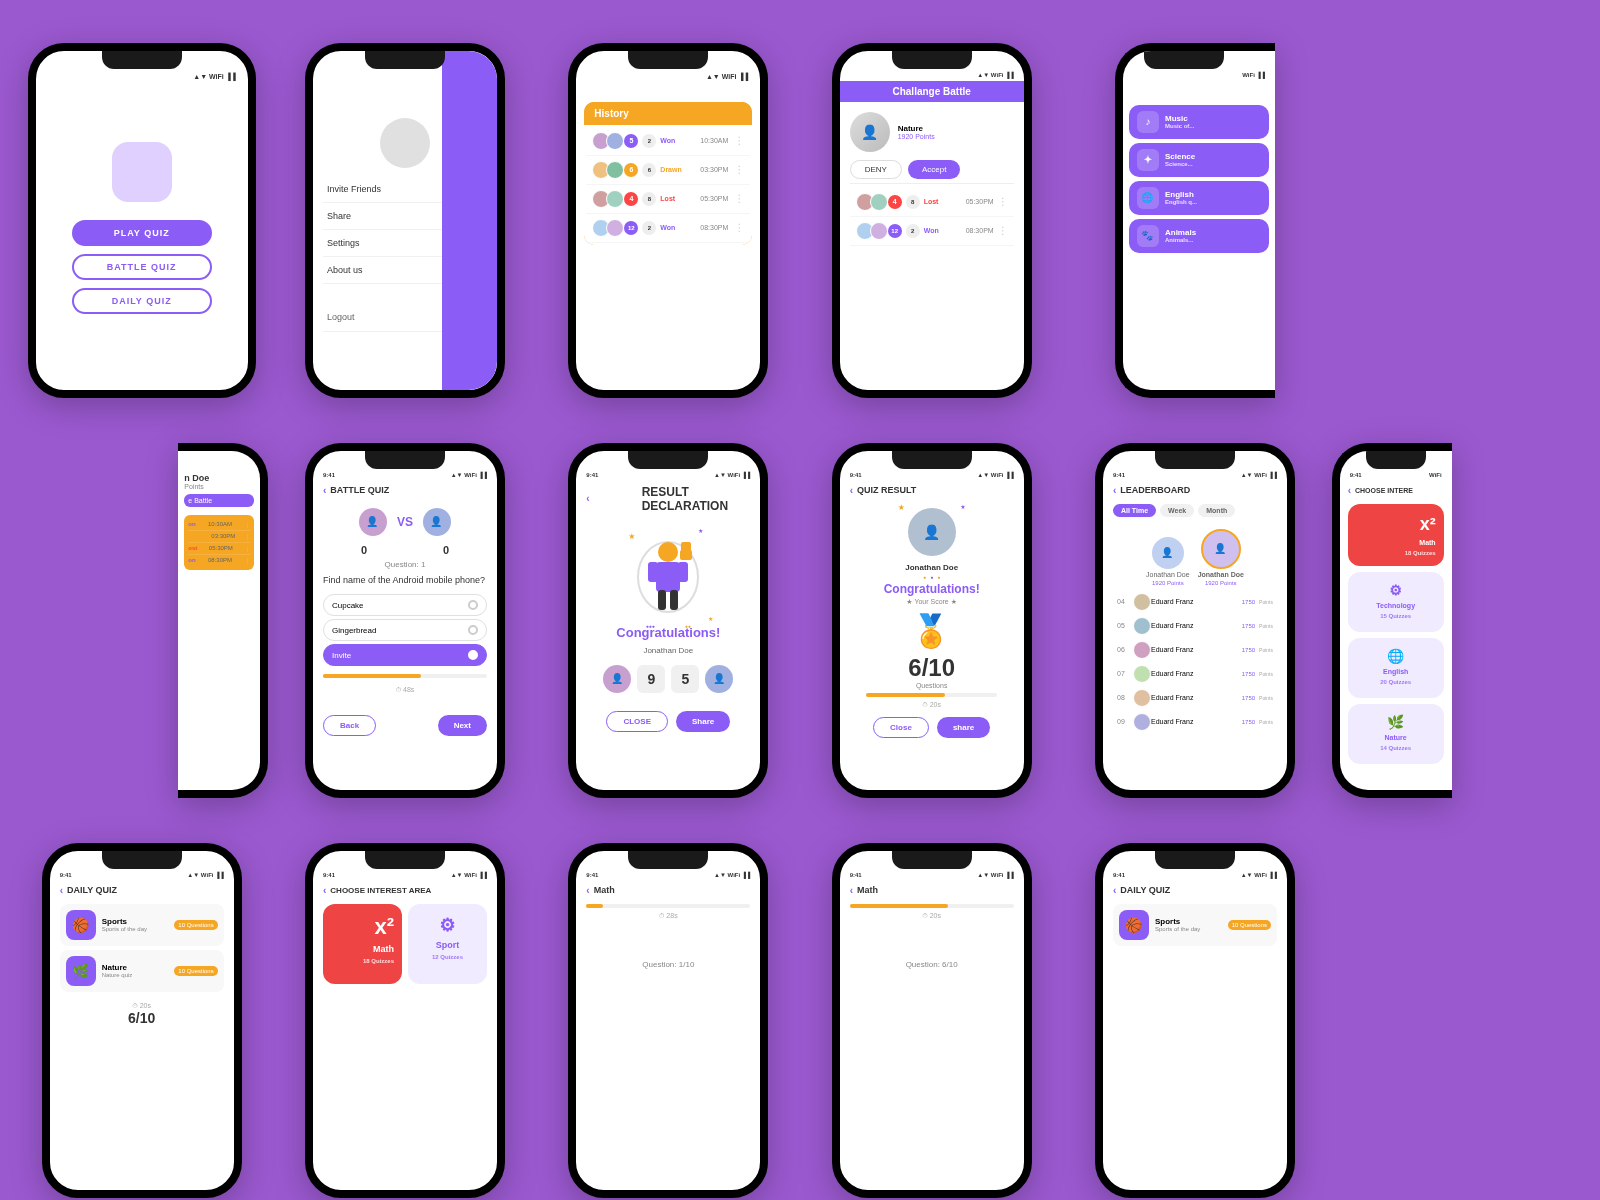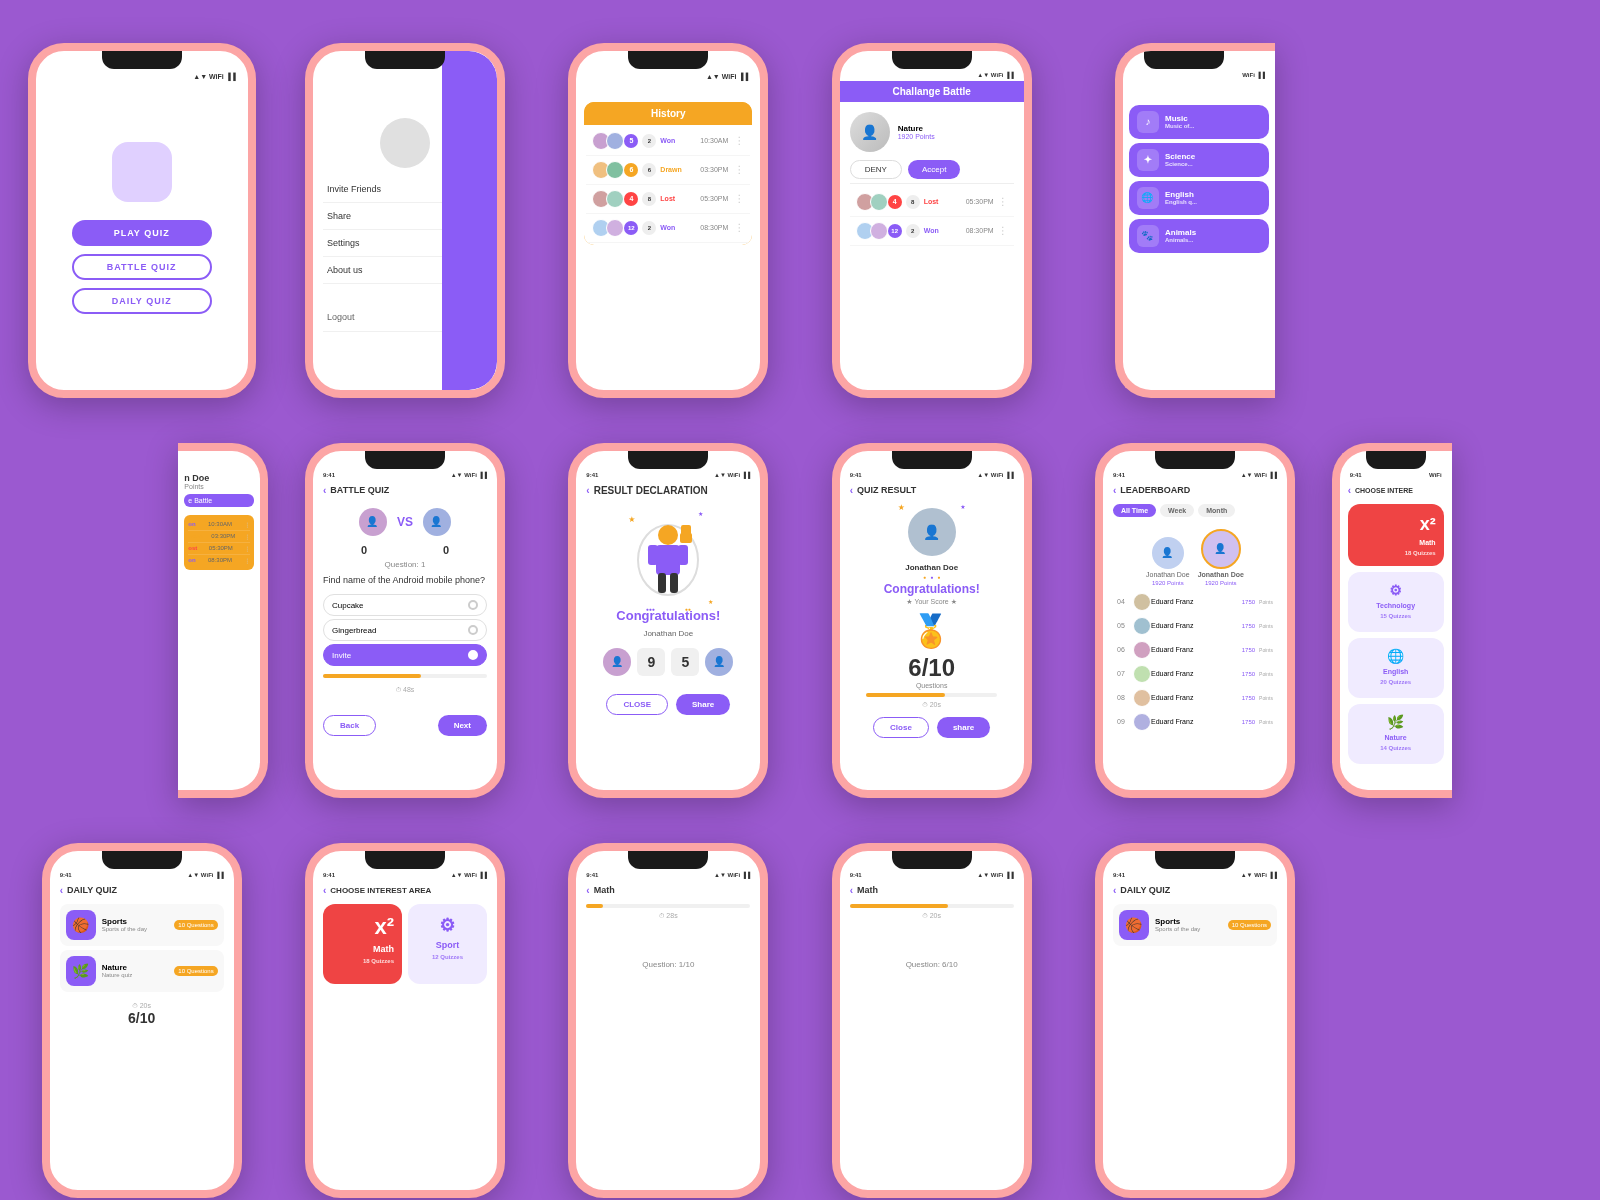--- a/index.html
+++ b/index.html
@@ -27,21 +27,21 @@
       justify-content: center;
       align-items: center;
       padding: 10px 5px;
     }
 
     .phone {
       width: 220px;
       height: 370px;
       background: #fff;
       border-radius: 36px;
-      border: 8px solid #fca5a5;
+      border: 8px solid #000000;
       position: relative;
       overflow: hidden;
       box-shadow: 0 8px 32px rgba(0,0,0,0.25);
     }
 
     .phone-notch {
       width: 80px;
       height: 18px;
       background: #1a1a1a;
       border-radius: 0 0 12px 12px;
@@ -112,21 +112,20 @@
     }
 
     
     .history-header {
       background: #F5A623;
       color: #fff;
       font-weight: 700;
       font-size: 10px;
       padding: 6px 10px;
       border-radius: 8px 8px 0 0;
-      text-align: center;
     }
 
     .history-item {
       display: flex;
       align-items: center;
       padding: 5px 6px;
       border-bottom: 1px solid #f5f5f5;
       gap: 4px;
       font-size: 7px;
     }
@@ -812,21 +811,21 @@
   <div class="phone-wrapper">
     <div class="phone" style="width:200px;height:355px;">
       <div class="phone-notch"></div>
       <div class="phone-status" style="font-size:6px;padding:3px 10px;">
         <span>9:41</span>
         <span>▲▼ WiFi ▐▐</span>
       </div>
       <div style="padding:2px 10px 6px;">
         <div class="nav-header">
           <span class="nav-back">‹</span>
-          <span style="font-size:10px;">RESULT DECLARATION</span>
+          <span style="font-size:12px;margin-left:48px;">RESULT DECLARATION</span>
         </div>
         <div class="result-center">
 
           <div style="width:100px;height:100px;position:relative;display:flex;align-items:center;justify-content:center;">
 
             <span style="position:absolute;top:5px;left:10px;color:#F5A623;font-size:8px;">★</span>
             <span style="position:absolute;top:0;right:15px;color:#8B5CF6;font-size:6px;">★</span>
             <span style="position:absolute;bottom:5px;right:5px;color:#F5A623;font-size:6px;">★</span>
 
             <svg width="80" height="90" viewBox="0 0 80 90">

